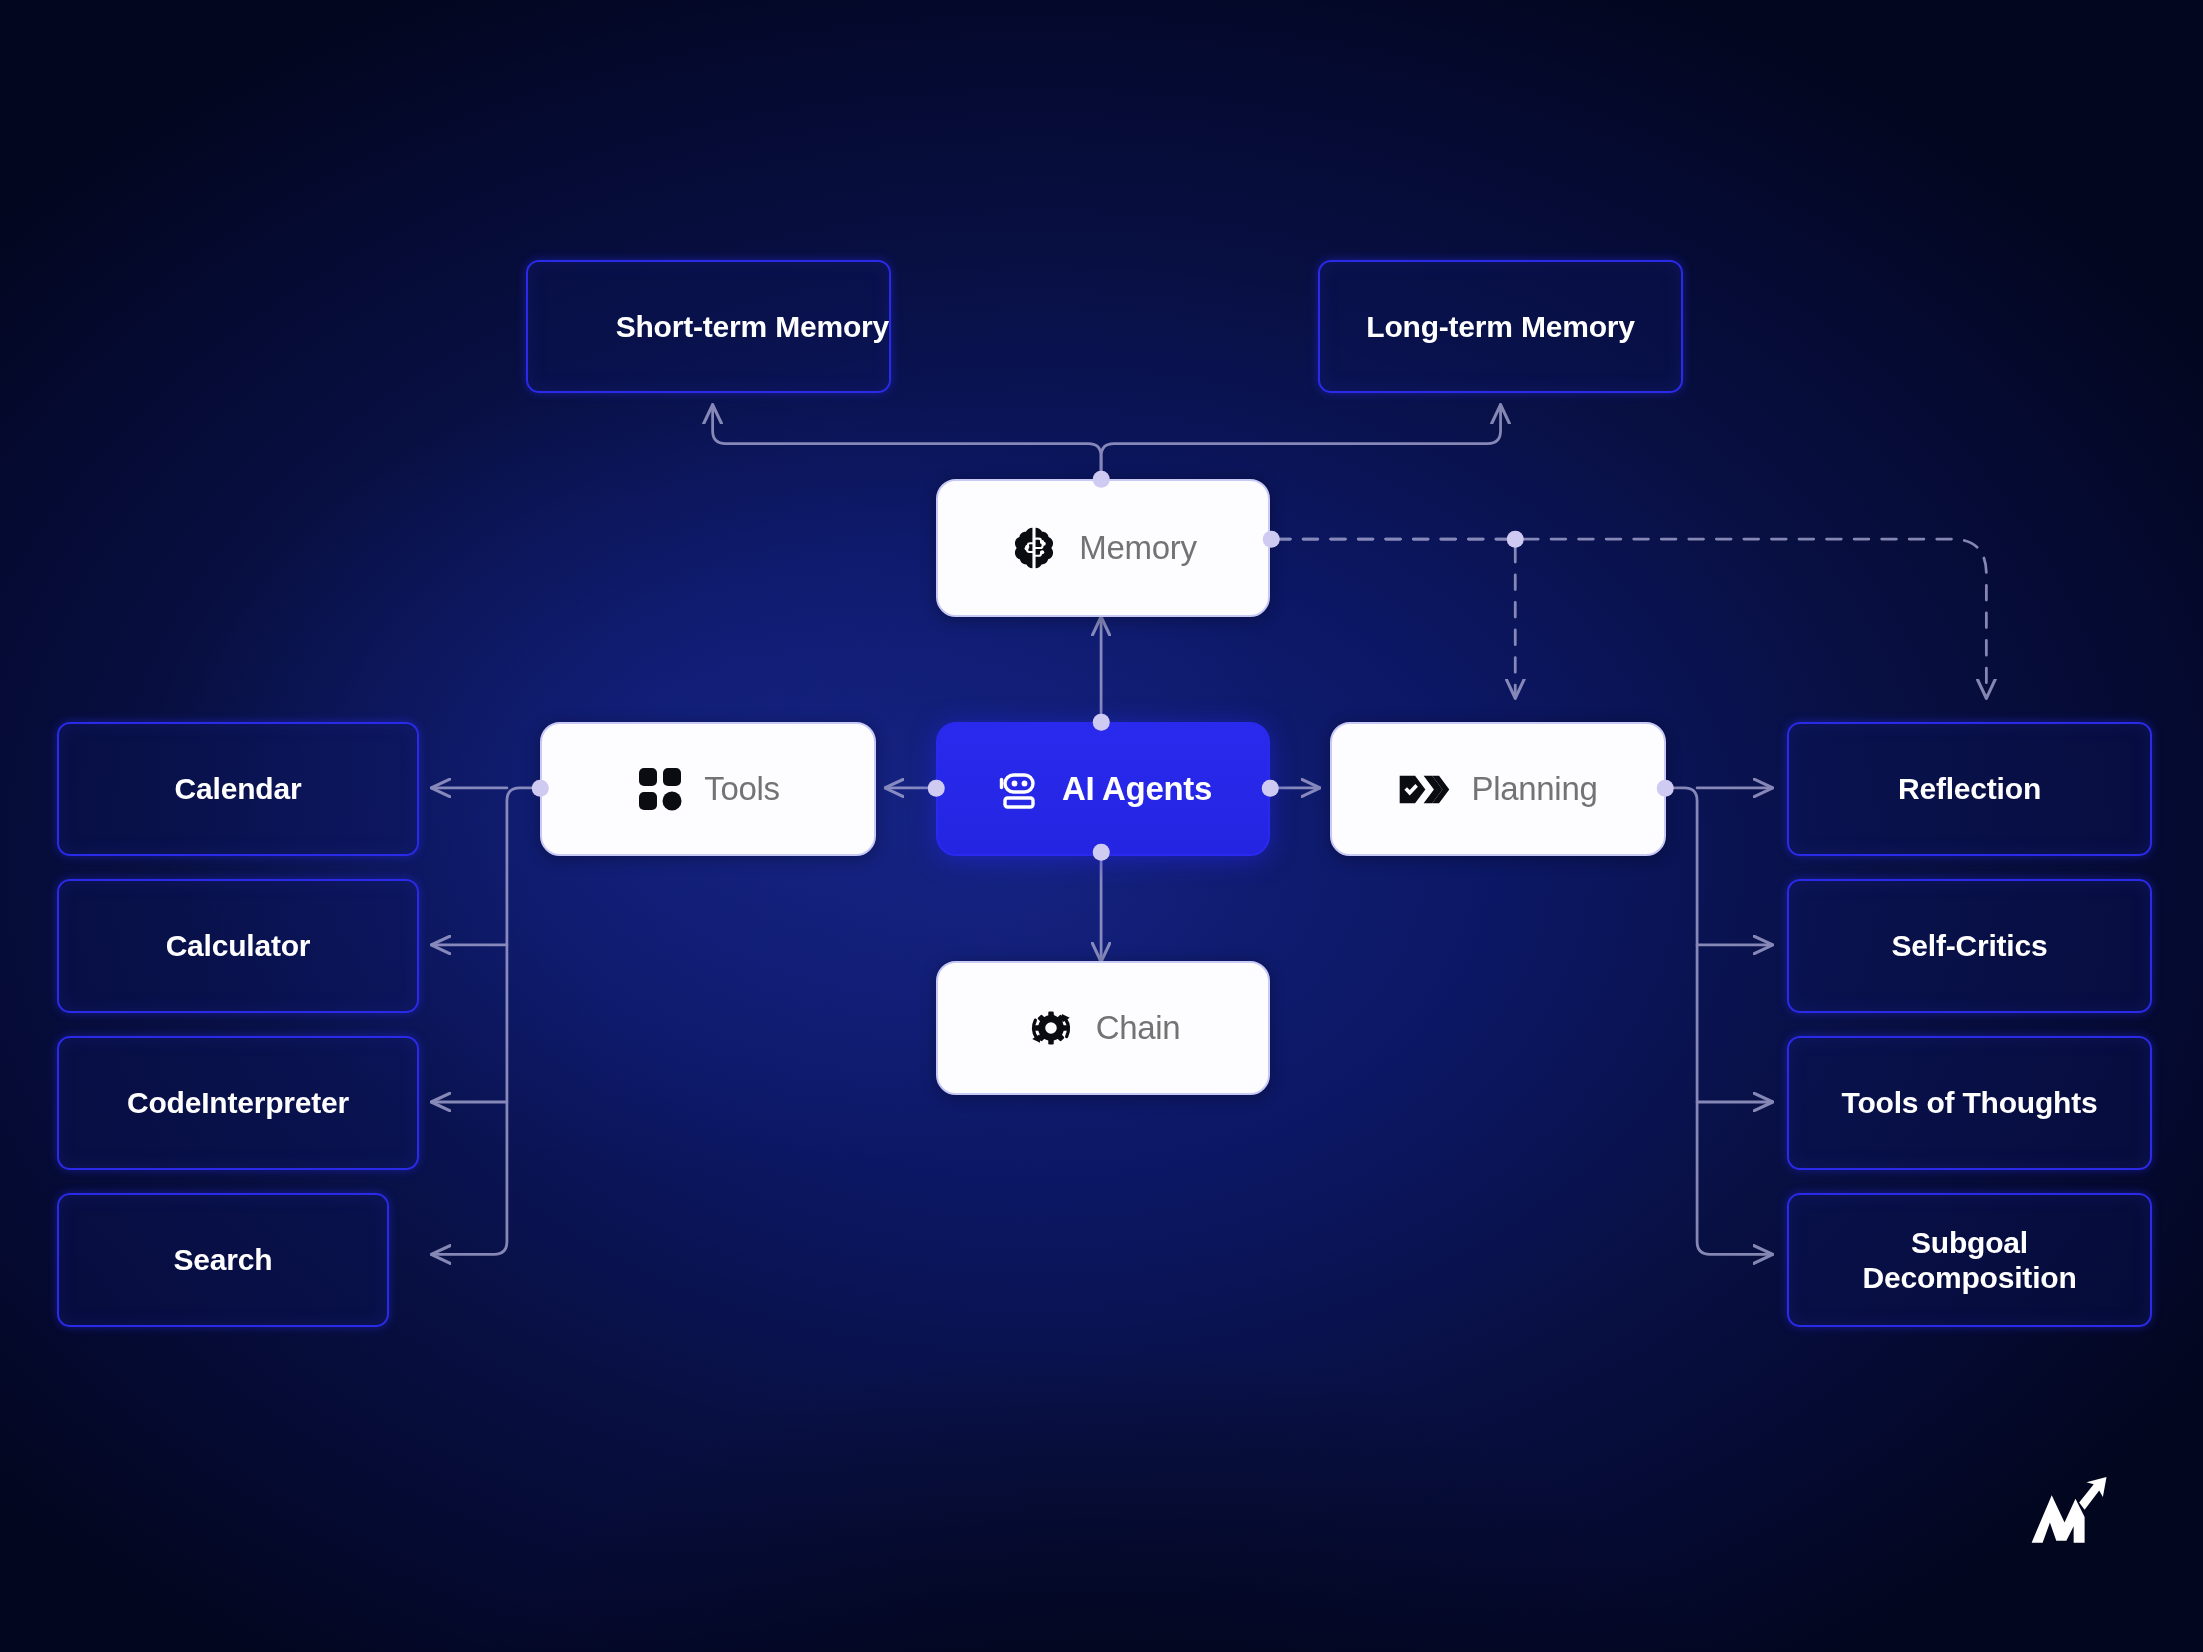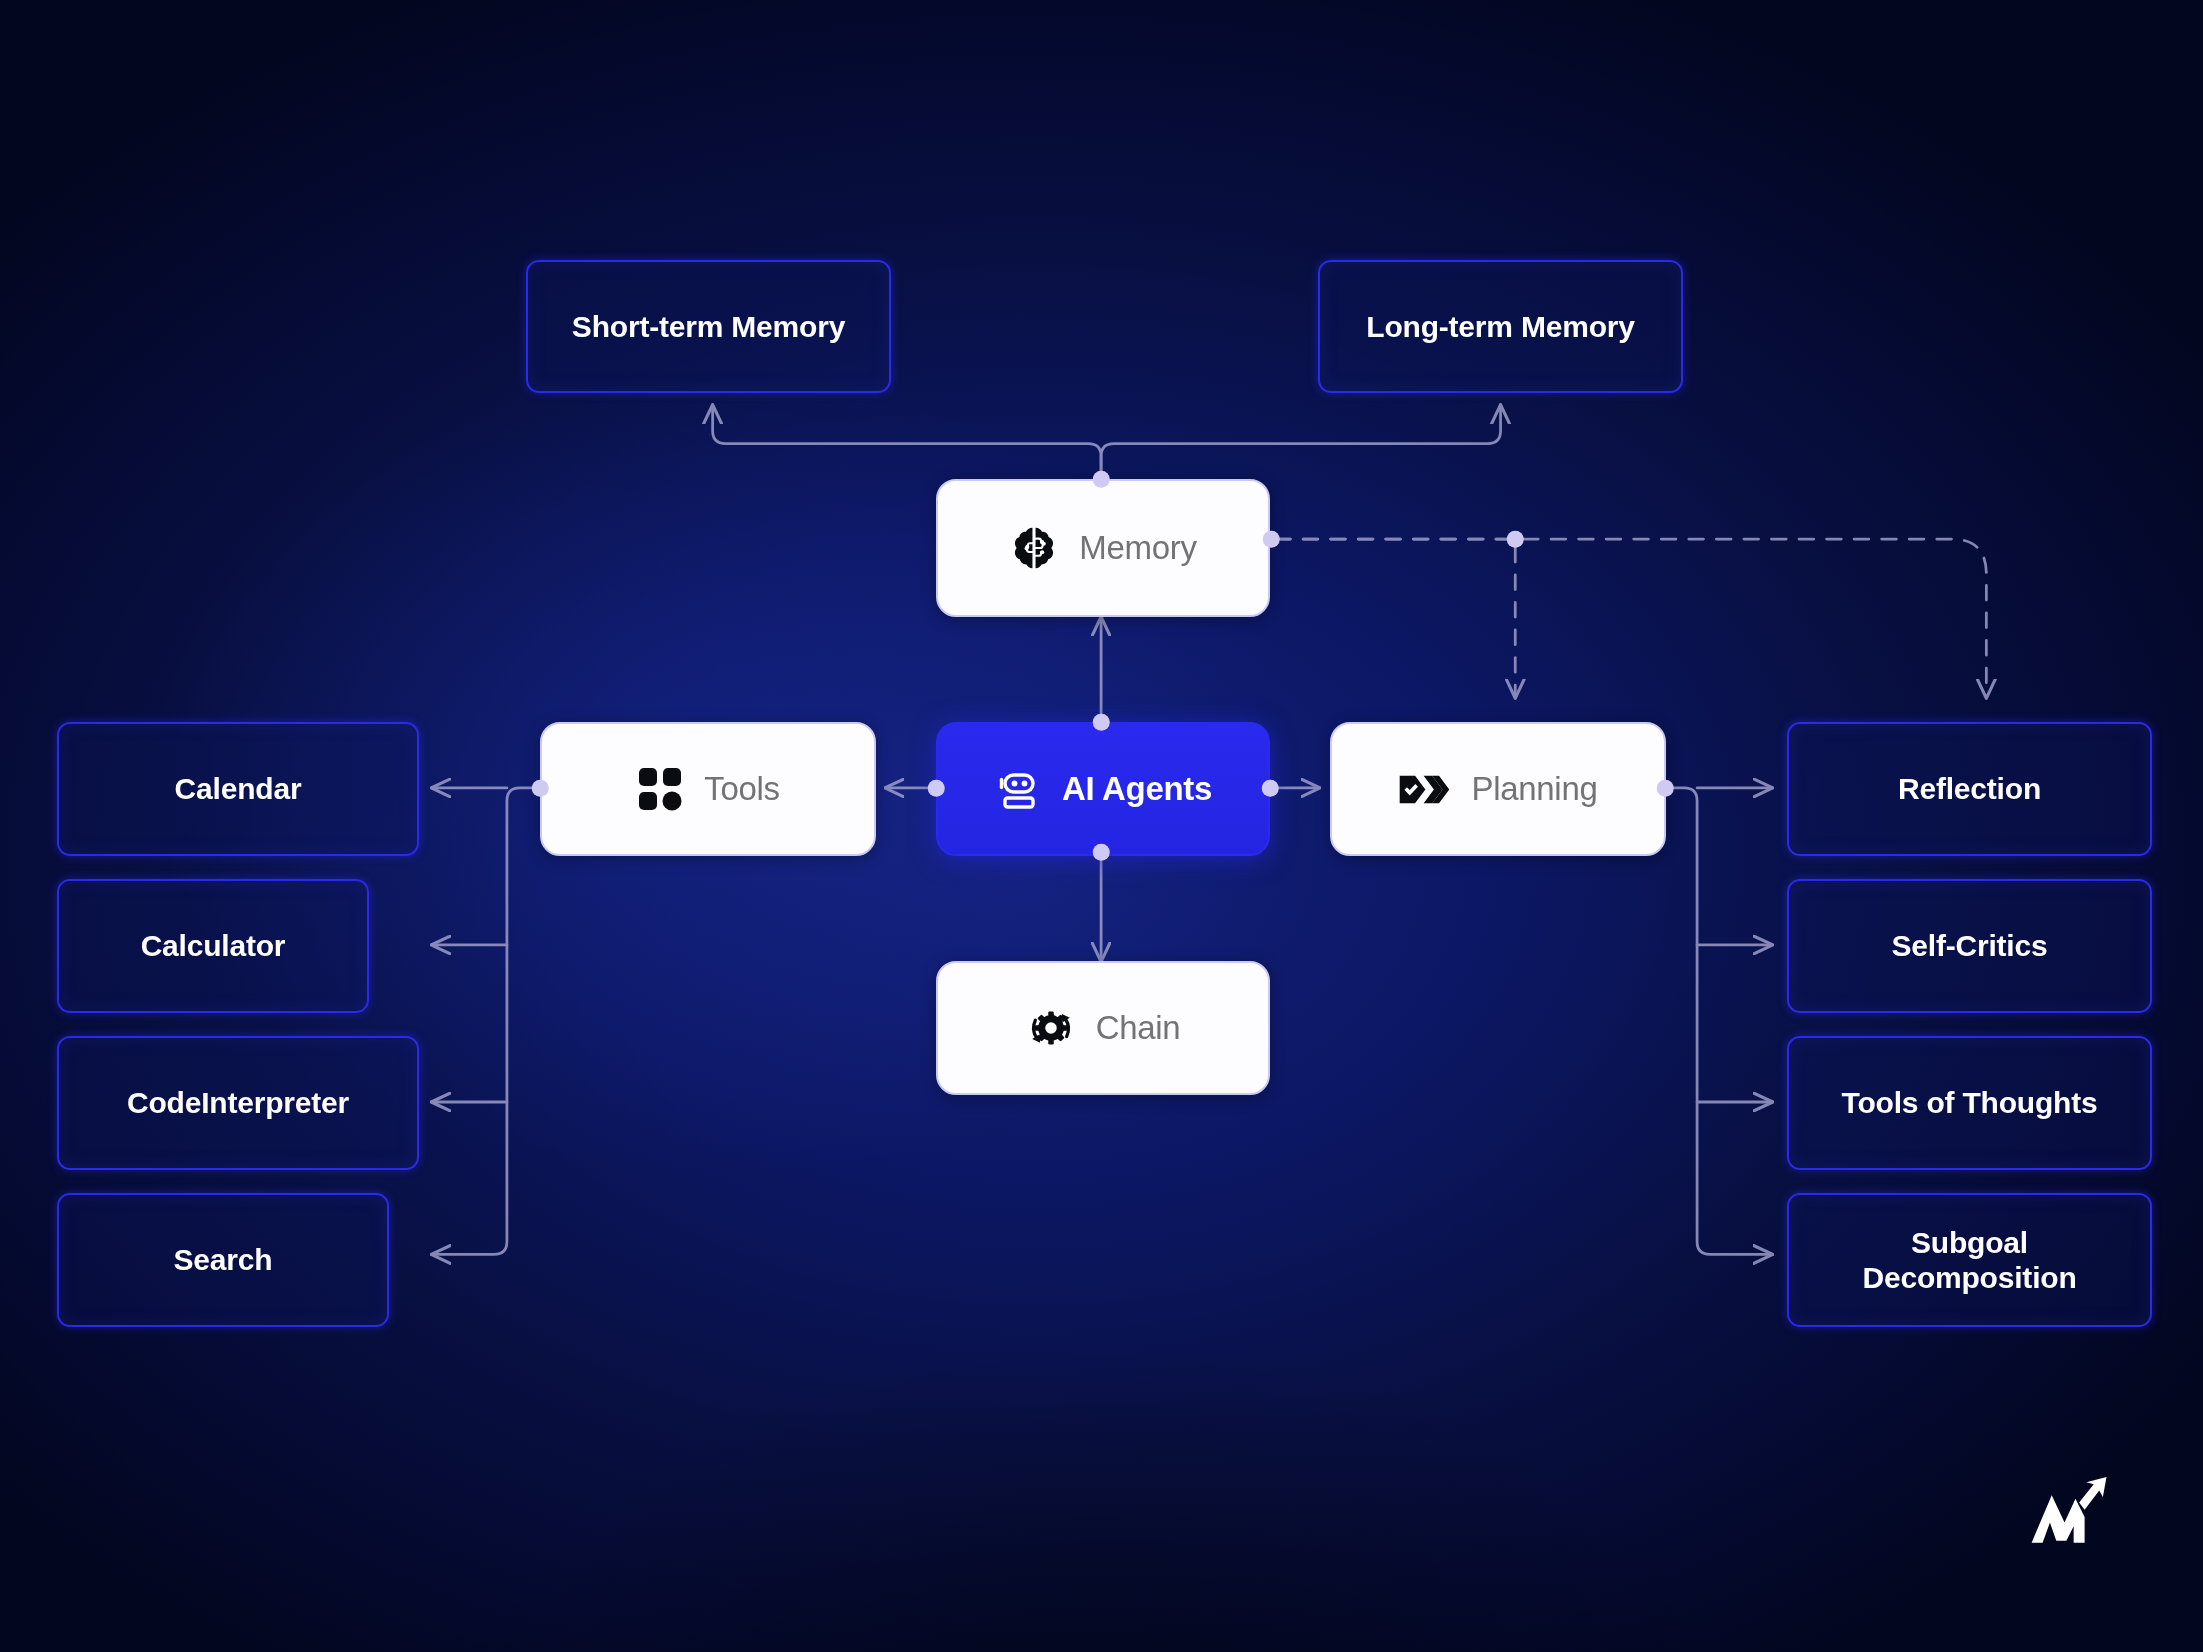--- a/index.html
+++ b/index.html
@@ -157,21 +157,21 @@
       <path d="M 1848 1029 L 1930 1029" marker-end="url(#arrow)"></path>
       <path d="M 1848 1200 L 1930 1200" marker-end="url(#arrow)"></path>
     </g>
 
     <g fill="none" stroke="#a9a9d4" stroke-width="3" stroke-linecap="round" stroke-linejoin="round" stroke-dasharray="16 14" opacity="0.78">
       <path d="M 1389 587 L 1650 587 L 1650 760" marker-end="url(#arrowD)"></path>
       <path d="M 1389 587 L 2125 587 Q 2163 587 2163 625 L 2163 760" marker-end="url(#arrowD)"></path>
     </g>
   </svg>
 
-  <div class="node outline" style="left:526px; top:260px; width:365px; height:133px;">
+  <div class="node outline" style="left:526px; top:260px; width:365px; height:133px;justify-content:flex-end;">
     <span class="label">Short-term Memory</span>
   </div>
 
   <div class="node outline" style="left:1318px; top:260px; width:365px; height:133px;">
     <span class="label">Long-term Memory</span>
   </div>
 
   <div class="node card" style="left:936px; top:479px; width:334px; height:138px;">
     <span class="icon">
       <svg width="50" height="50" viewBox="0 0 64 64" aria-hidden="true">
@@ -268,21 +268,21 @@
         </g>
         <circle cx="32" cy="32" r="7.4" fill="#fdfdff"></circle>
       </svg>
     </span>
     <span class="label">Chain</span>
   </div>
 
   <div class="node outline" style="left:57px; top:722px; width:362px; height:134px;">
     <span class="label">Calendar</span>
   </div>
-  <div class="node outline" style="left:57px; top:879px; width:312px; height:134px;">
+  <div class="node outline" style="left:57px; top:879px; width:362px; height:134px;">
     <span class="label">Calculator</span>
   </div>
   <div class="node outline" style="left:57px; top:1036px; width:362px; height:134px;">
     <span class="label">CodeInterpreter</span>
   </div>
   <div class="node outline" style="left:57px; top:1193px; width:332px; height:134px;">
     <span class="label">Search</span>
   </div>
 
   <div class="node outline" style="left:1787px; top:722px; width:365px; height:134px;">

